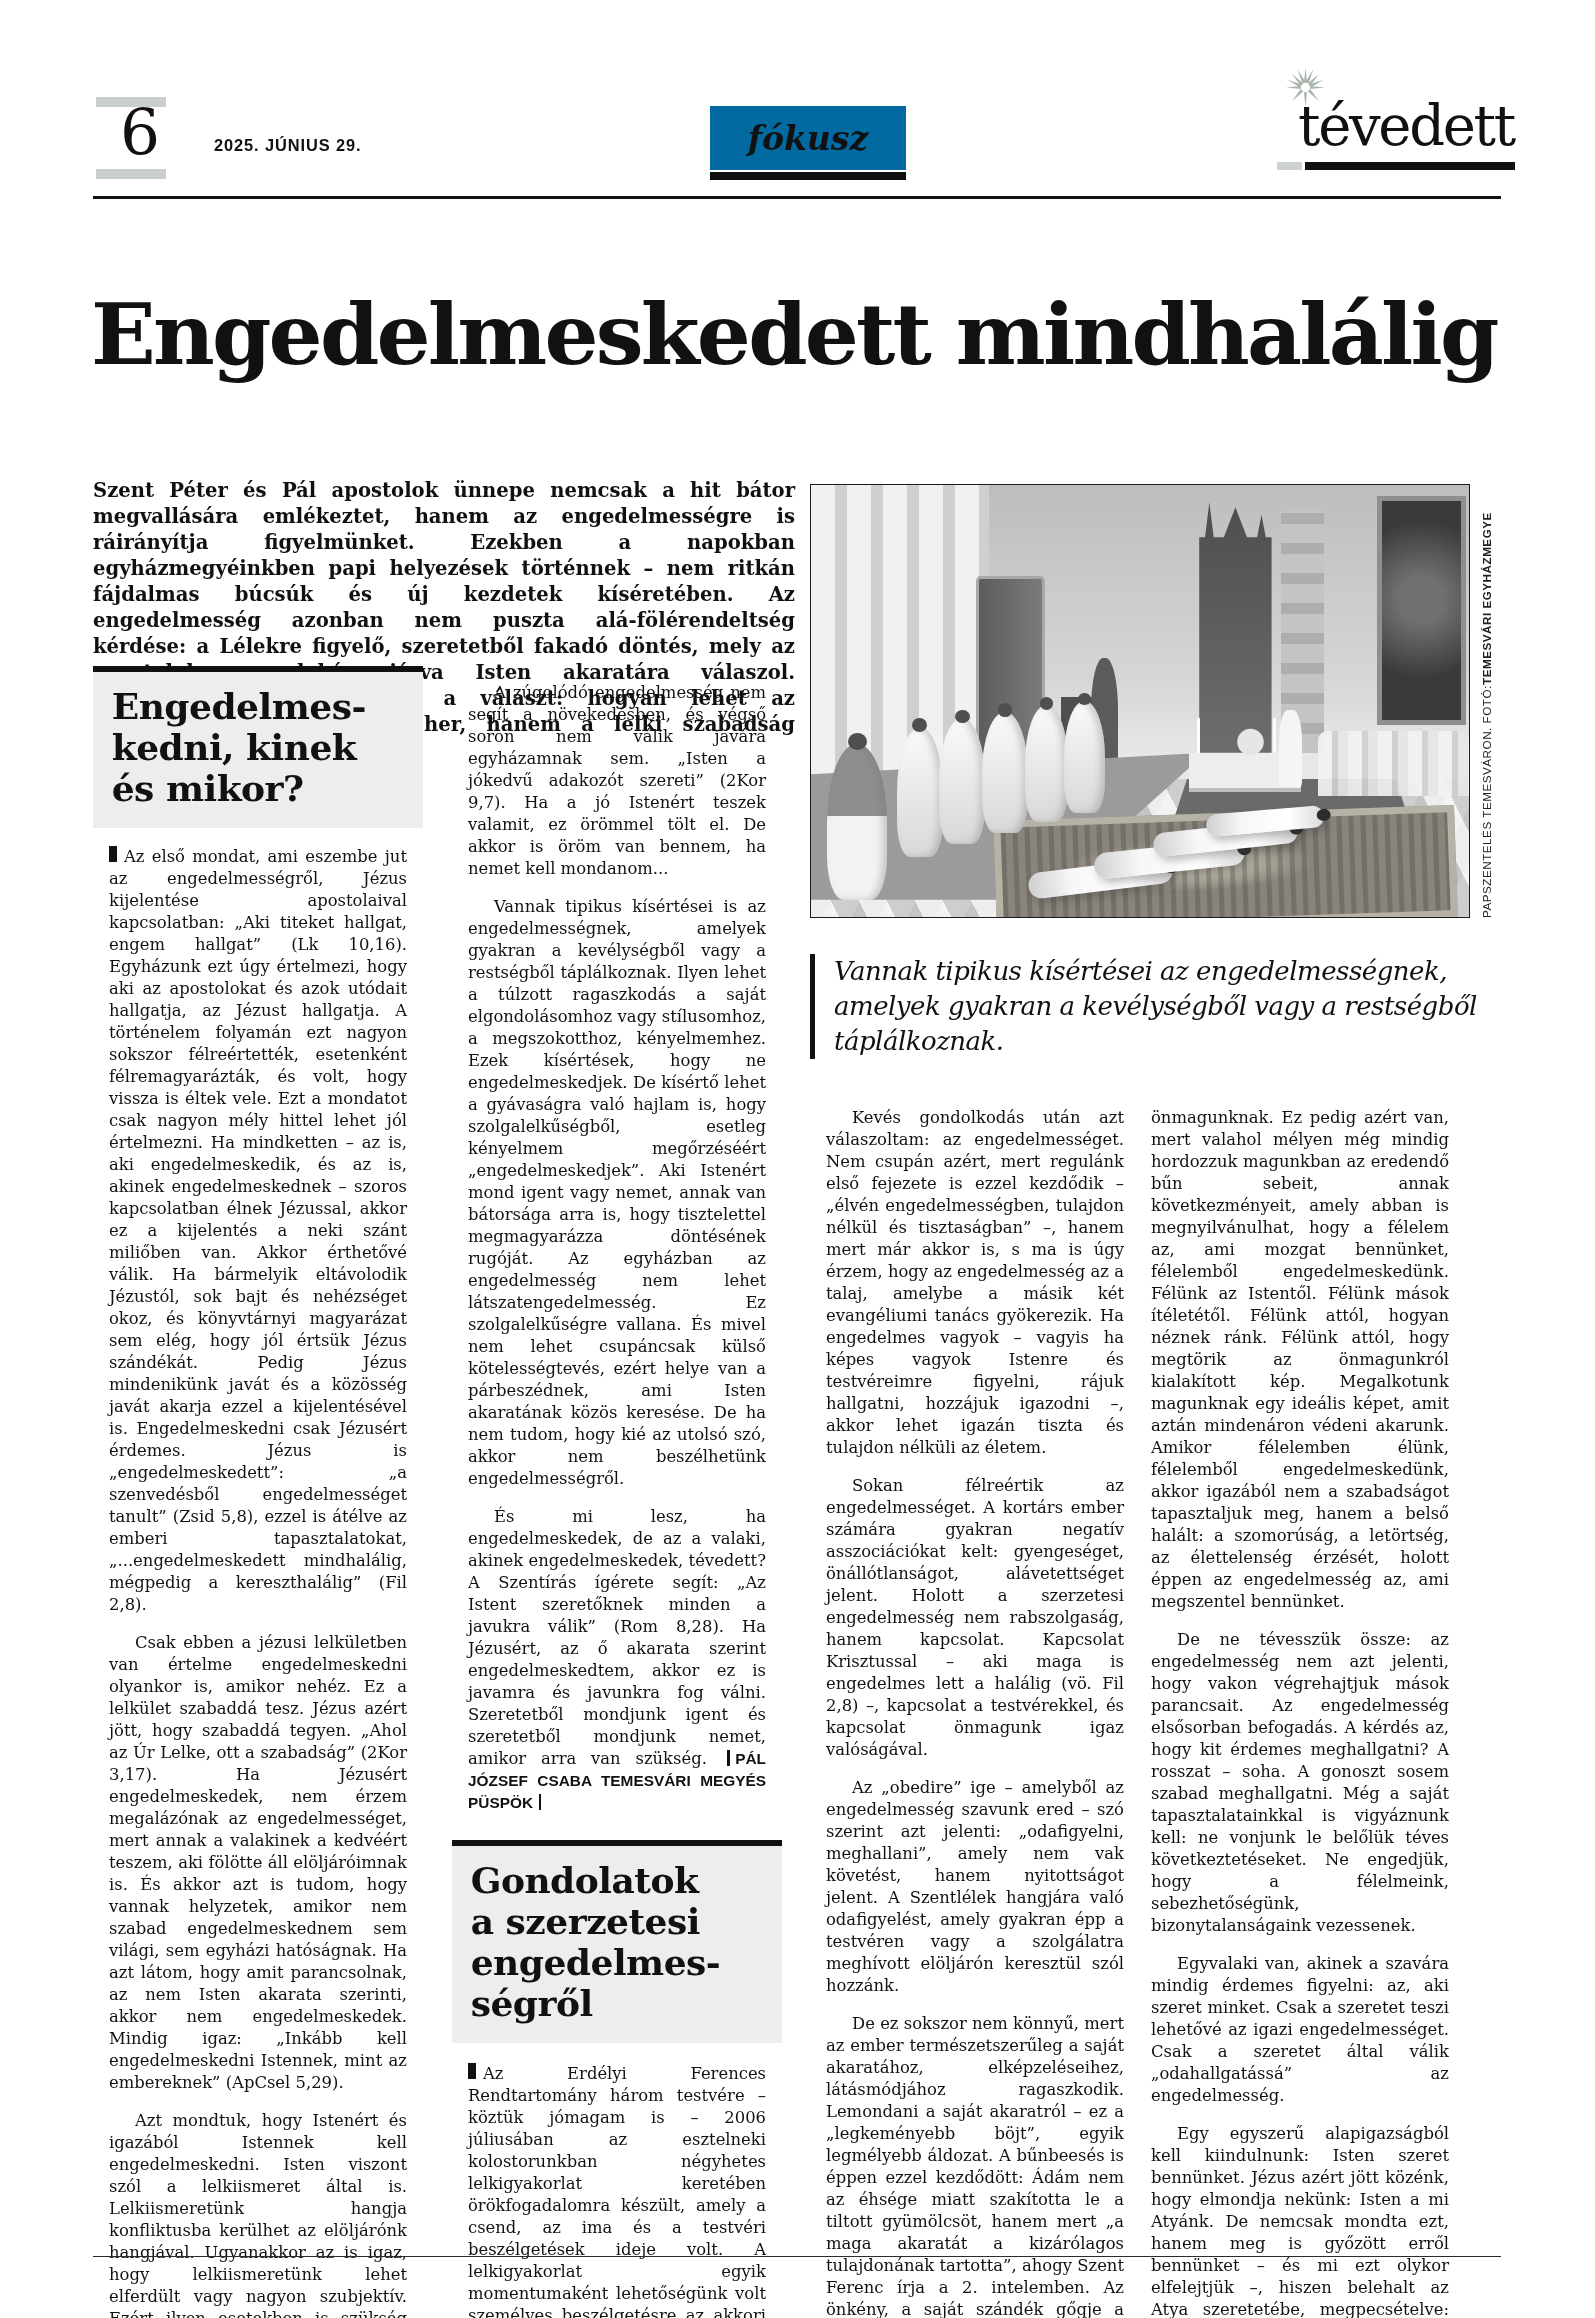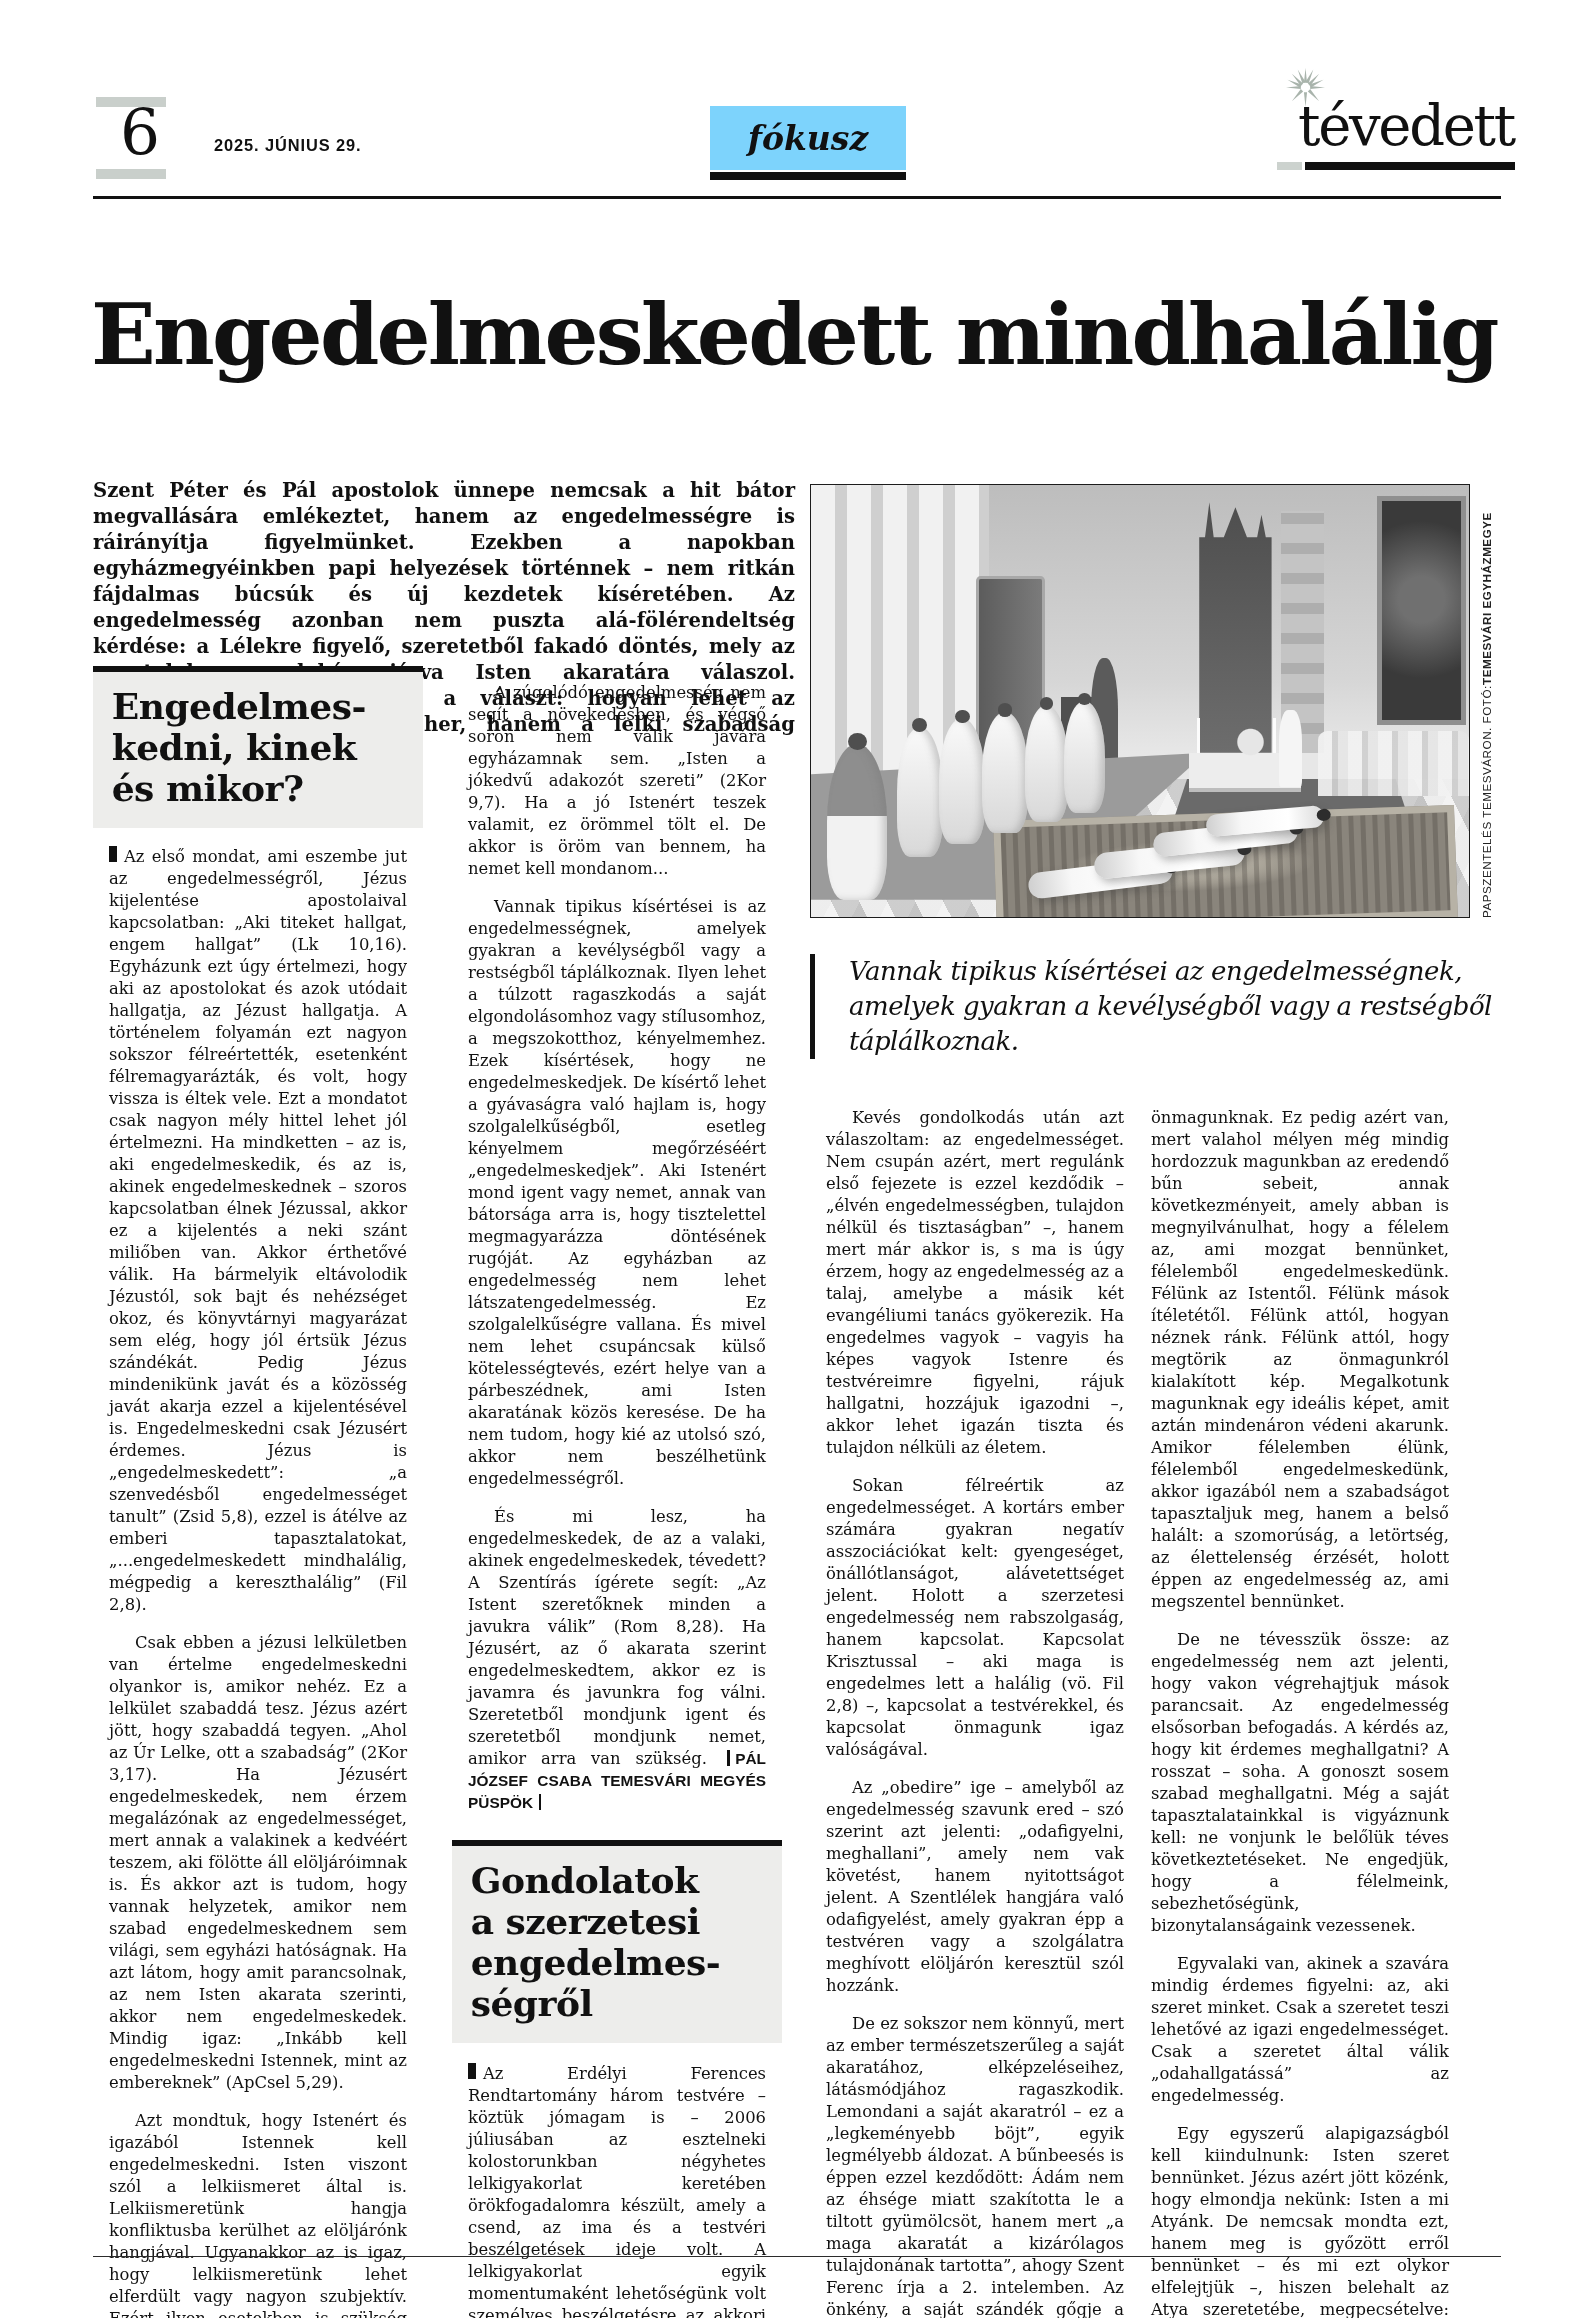--- a/index.html
+++ b/index.html
@@ -4,21 +4,21 @@
 <style>
   html,body{margin:0;padding:0;background:#efefef;}
   .page{position:relative;width:1595px;height:2319px;background:#ffffff;overflow:hidden;
         font-family:"DejaVu Serif",serif;color:#111;}
   
   .hdr-bar{position:absolute;background:#c9cfcb;}
   .pageno{position:absolute;left:120px;top:102px;font-size:63px;line-height:1;font-weight:400;
           font-family:"DejaVu Serif",serif;}
   .hdr-date{position:absolute;left:214px;top:136px;font-size:16.4px;font-weight:bold;
             font-family:"Liberation Sans",sans-serif;letter-spacing:0.9px;}
-  .fokusz-box{position:absolute;left:710px;top:106px;width:196px;height:64px;background:#7dd3fc;
+  .fokusz-box{position:absolute;left:710px;top:106px;width:196px;height:64px;background:#0369a1;
               display:flex;align-items:center;justify-content:center;}
   .fokusz-box span{font-style:italic;font-weight:bold;font-size:33px;font-family:"DejaVu Serif",serif;}
   .fokusz-rule{position:absolute;left:710px;top:172px;width:196px;height:7.5px;background:#101010;}
   .masthead{position:absolute;left:1215px;top:98px;width:299px;text-align:right;font-size:56px;
             line-height:1;letter-spacing:-2.3px;font-family:"DejaVu Serif",serif;font-weight:500;}
   .masthead-sq{position:absolute;left:1277px;top:162px;width:25px;height:7.5px;background:#ccd2ce;}
   .masthead-rule{position:absolute;left:1305px;top:162px;width:210px;height:7.5px;background:#101010;}
   .star{position:absolute;left:1286px;top:68px;width:39px;height:39px;}
   .hdr-rule{position:absolute;left:93px;top:196px;width:1408px;height:3.3px;background:#111;}
   
@@ -71,21 +71,21 @@
   .ph-cape{background:linear-gradient(180deg,#8e8e8e 0 46%,#f2f2f2 46%);}
   .ph-clergyrow{left:77%;top:57%;width:23%;height:15%;border-radius:9.3px 9.3px 0 0;opacity:.92;
      background:repeating-linear-gradient(90deg,#f2f2f2 0 14px,#cfcfcf 14px 19.6px,#e6e6e6 19.6px 30px);}
   .photo-credit{position:absolute;left:1474px;top:484px;width:24px;height:434px;}
   .photo-credit .rot{width:24px;height:434px;writing-mode:vertical-rl;transform:rotate(180deg);
      font-family:"Liberation Sans",sans-serif;font-size:11.7px;letter-spacing:0.5px;color:#222;
      display:flex;align-items:center;white-space:nowrap;}
   .photo-credit b{font-weight:bold;}
   
   .pullquote{position:absolute;left:810px;top:954px;width:668px;border-left:5.1px solid #111;
-     padding-left:34px;font-style:italic;font-size:26px;line-height:35px;letter-spacing:-0.5px;}
+     padding-left:19px;font-style:italic;font-size:26px;line-height:35px;letter-spacing:-0.5px;}
   
   .col{position:absolute;width:330px;font-size:16.4px;line-height:22px;text-align:justify;}
   .col1{left:93px;top:666px;}
   .col2{left:452px;top:666px;}
   .col3{left:810px;top:1091px;}
   .col4{left:1135px;top:1091px;}
   .col p{margin:16px;}
   .indent{text-indent:26px;}
   .graybox{background:#ededeb;border-top:6.5px solid #111;padding:14px 17px 18.7px 18.7px;margin-bottom:18.7px;}
   .box-title{font-size:36px;line-height:41px;font-weight:bold;letter-spacing:-0.5px;white-space:pre-line;

